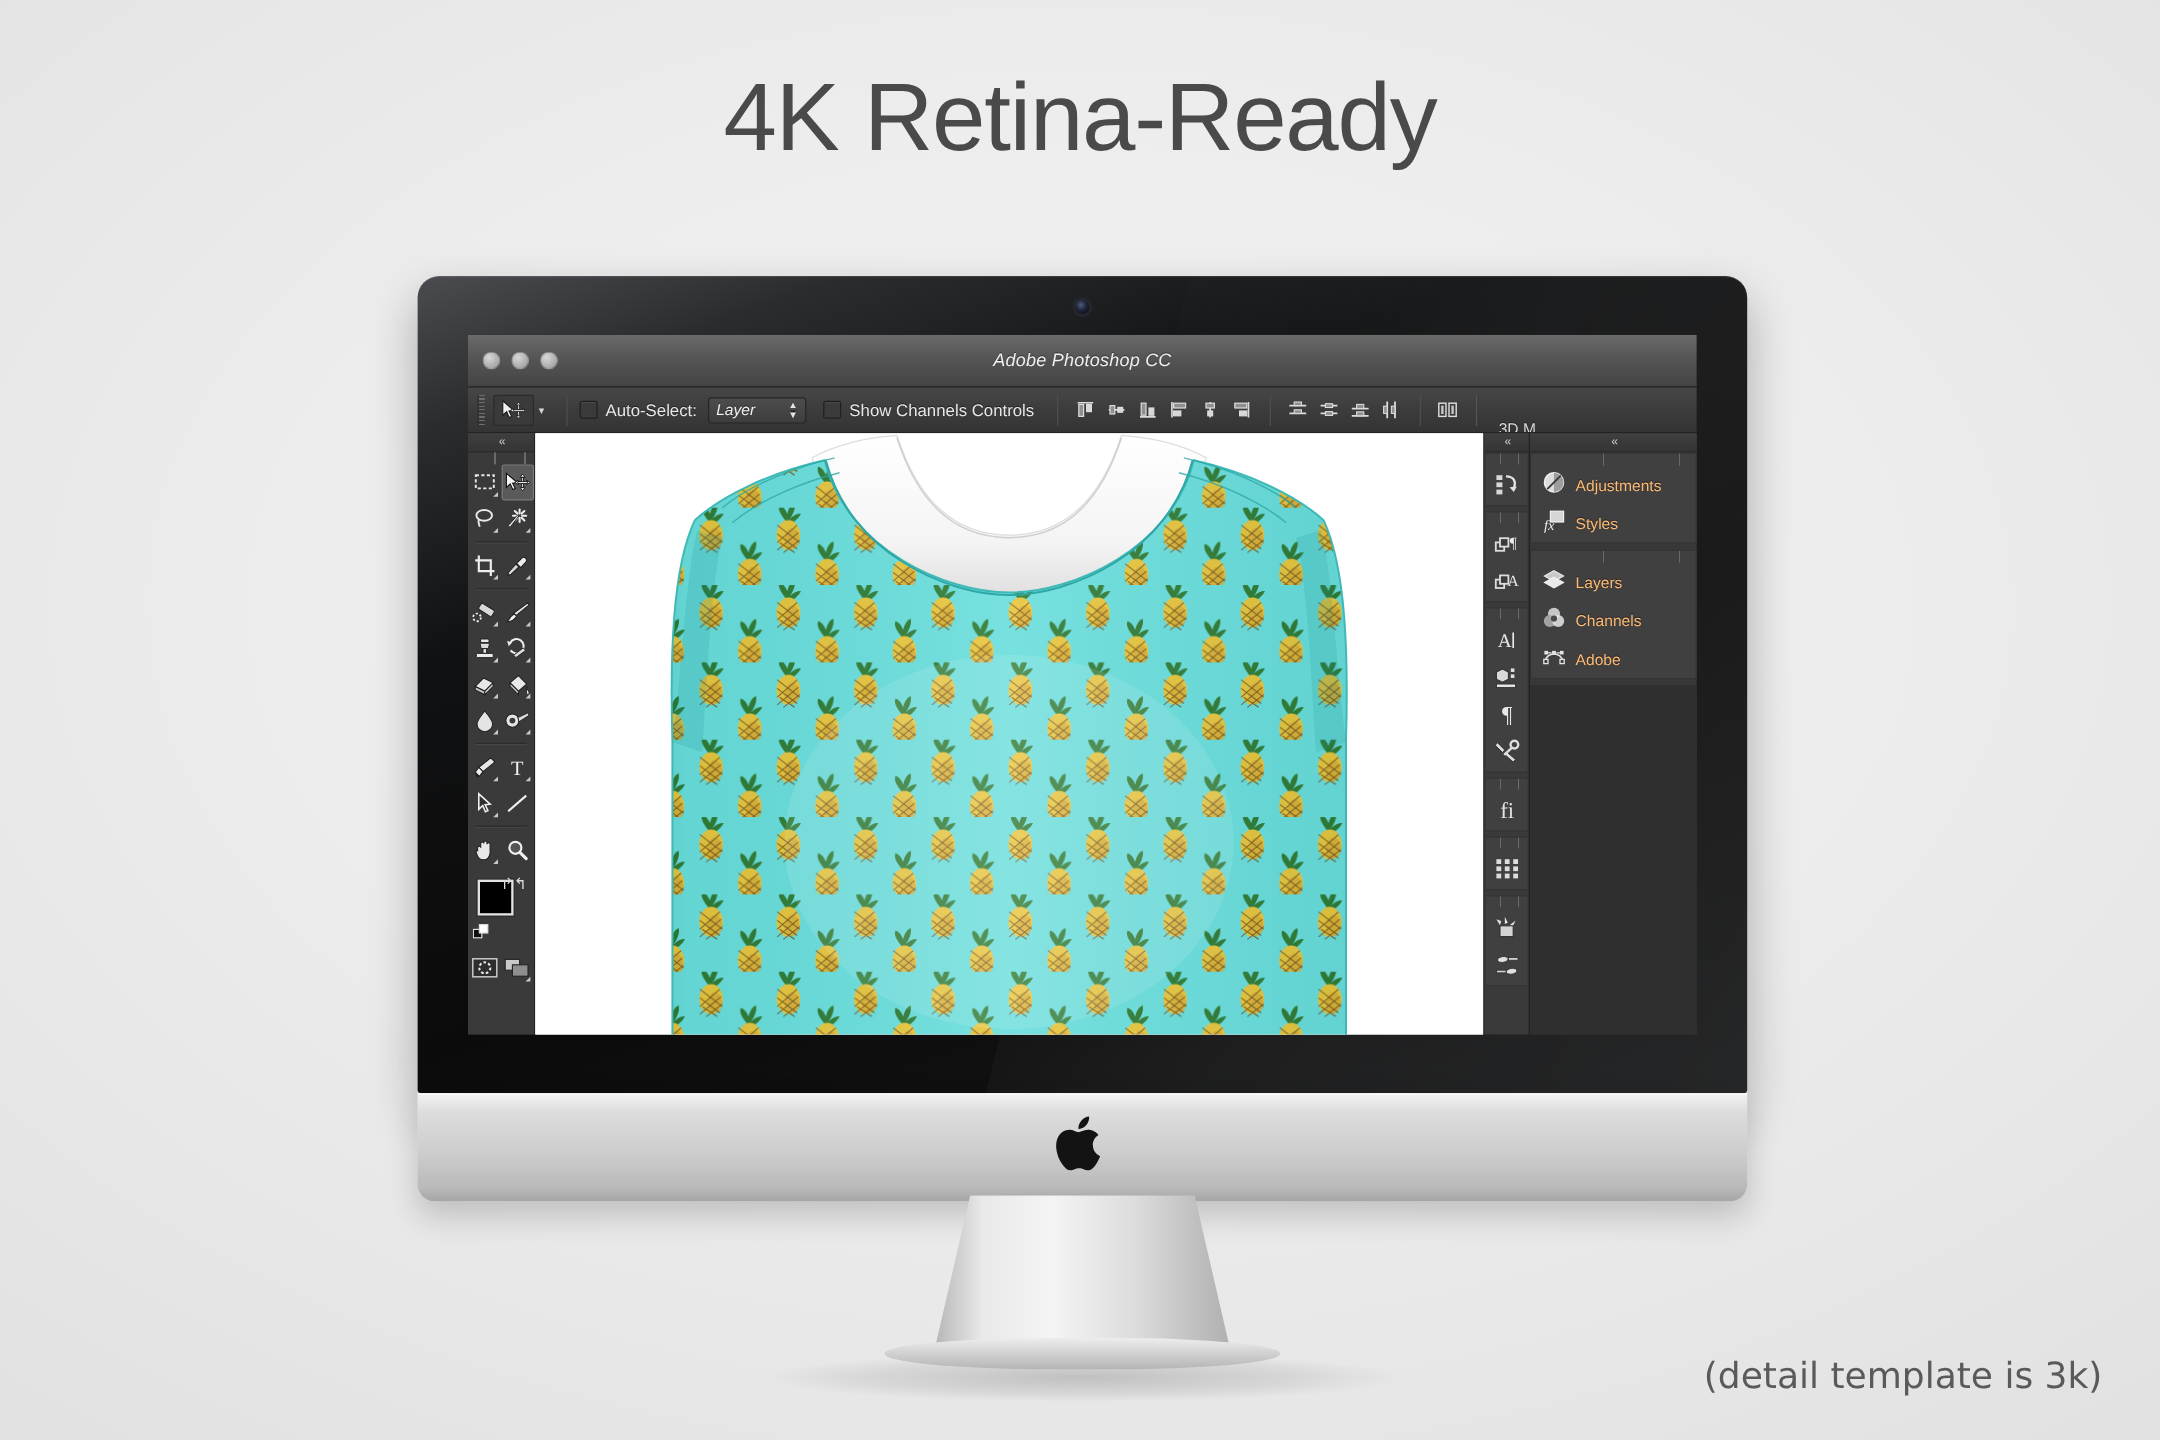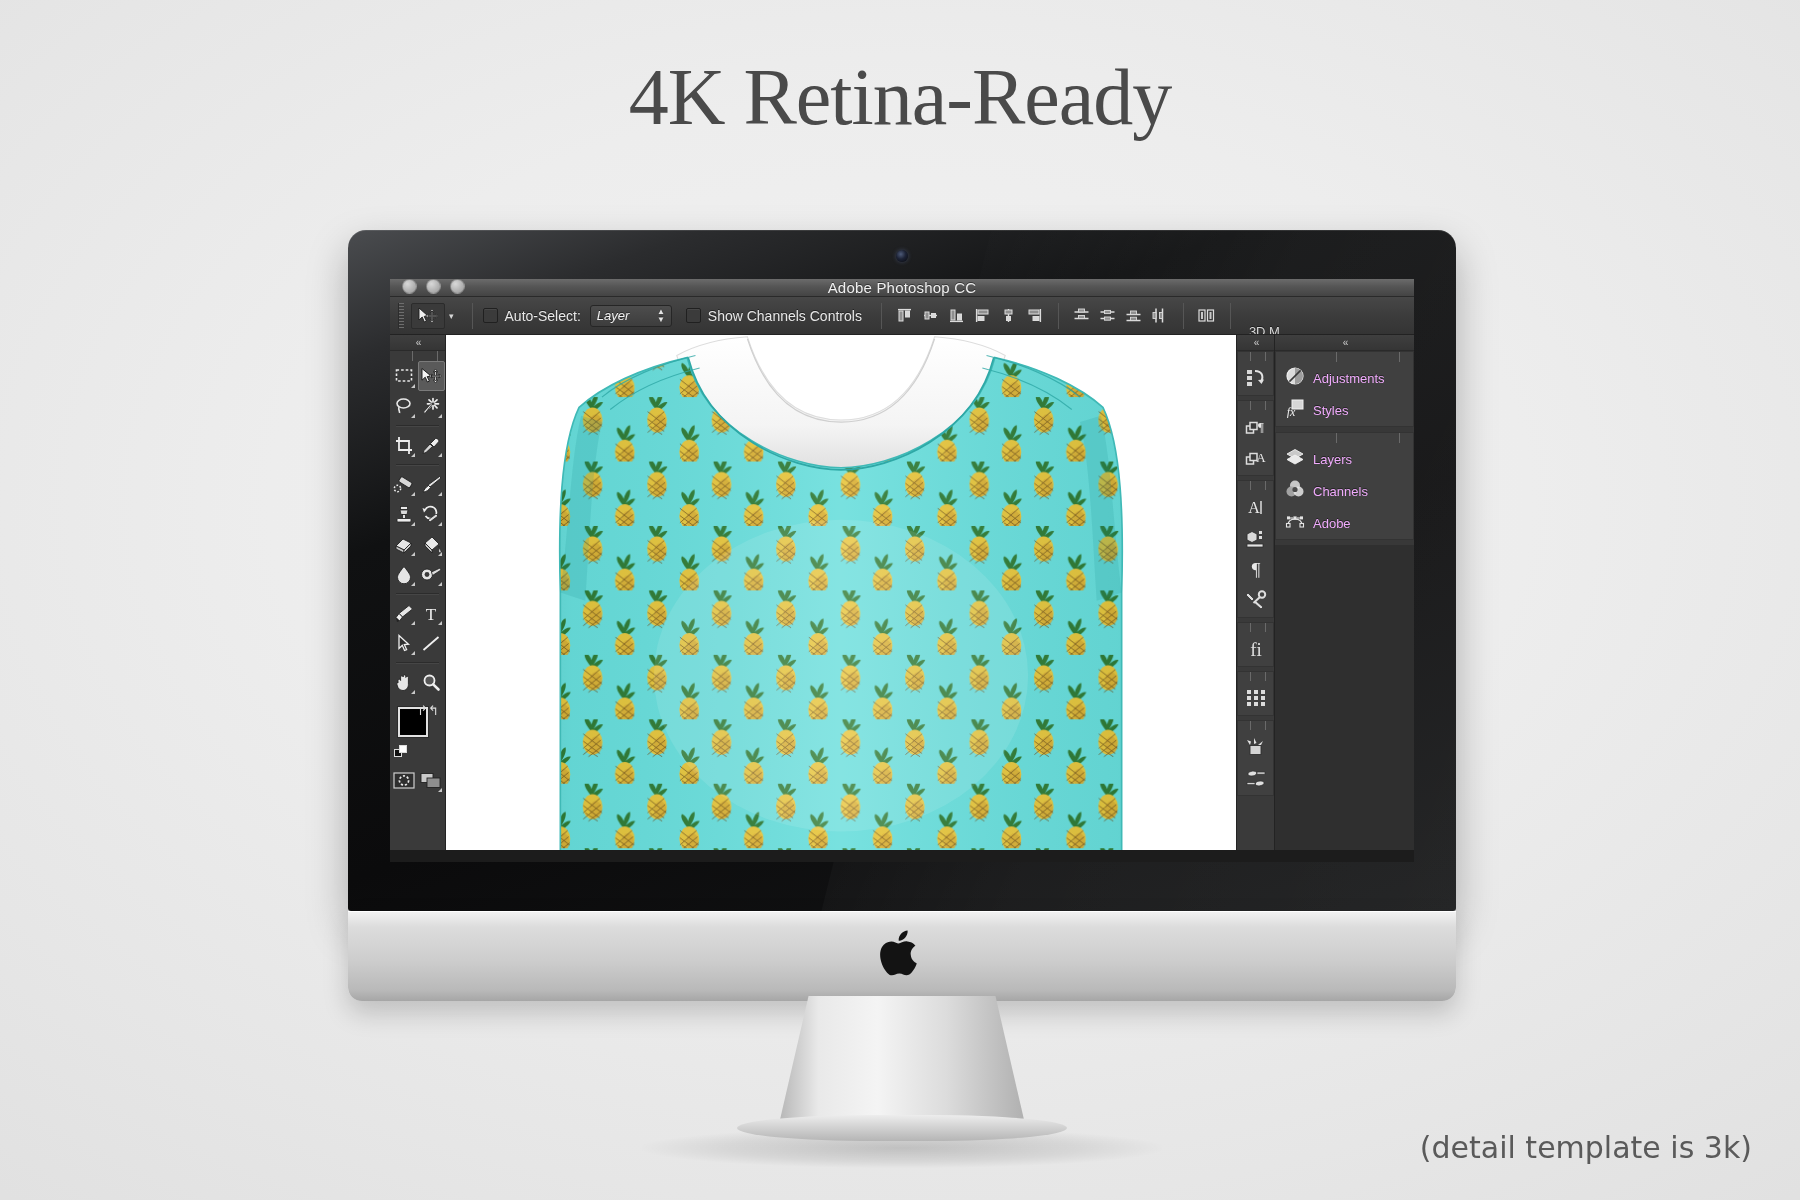--- a/index.html
+++ b/index.html
@@ -14,21 +14,21 @@
   }
 
   
   #headline {
     position: absolute; top: 52px; left: 0; width: 1800px;
     text-align: center;
     font-size: 80px;
     font-weight: 400;
     letter-spacing: -1px;
     color: #4a4a4a;
-    font-family: Liberation Serif, serif;
+    font-family: Liberation Sans, sans-serif;
   }
   #footnote {
     position: absolute; right: 48px; bottom: 35px;
     font-size: 30px; color: #5a5a5a;
     font-family: "DejaVu Sans", sans-serif;
   }
 
   
   #imac { position: absolute; left: 348px; top: 230px; width: 1108px; height: 950px; }
 
@@ -54,24 +54,24 @@
 
   
   #ps-window {
     position: absolute; left: 42px; top: 49px; width: 1024px; height: 583px;
     background: #1c1c1c;
     overflow: hidden;
   }
 
   
   #ps-titlebar {
-    position: relative; height: 18px;
+    position: relative; height: 44px;
     background: linear-gradient(180deg, #6b6b6b 0%, #555555 45%, #444444 100%);
     border-bottom: 1px solid #2a2a2a;
-    display: flex; align-items: flex-start;
+    display: flex; align-items: center; font-style: italic;
   }
   .traffic { width: 15px; height: 15px; border-radius: 50%;
     background: radial-gradient(circle at 35% 30%, #d8d8d8, #a9a9a9 70%, #909090 100%);
     border: 1px solid rgba(0,0,0,0.22);
     margin-left: 9px;
   }
   .traffic:first-of-type { margin-left: 12px; }
   #ps-title {
     position: absolute; left: 0; width: 100%; text-align: center;
     font-size: 15px; color: #f0f0f0; letter-spacing: 0.2px;
@@ -189,21 +189,21 @@
     width: 140px; background: #383838; border-left: 1px solid #232323;
     display: flex; flex-direction: column;
   }
   .panel-group { background: #404040; border: 1px solid #333; margin-bottom: 5px; }
   .panel-grip {
     height: 10px;
     background-image: repeating-linear-gradient(90deg, transparent 0 60px, #6a6a6a 60px 61px, transparent 61px 63px);
     background-position: center;
   }
   .panel-row { height: 32px; display: flex; align-items: center; gap: 8px; padding-left: 9px; }
-  .panel-row .plabel { font-size: 13px; color: #f0abfc; text-shadow: 0 -1px 0 rgba(0,0,0,0.5); }
+  .panel-row .plabel { font-size: 13px; color: #fdba74; text-shadow: 0 -1px 0 rgba(0,0,0,0.5); }
   #panels-filler { flex: 1; background: #2f2f2f; }
 
   
   #chin {
     position: absolute; left: 0; top: 681px; width: 1108px; height: 90px;
     border-radius: 0 0 14px 14px;
     background: linear-gradient(180deg, #f3f3f3 0%, #dcdcdc 18%, #cdcdcd 55%, #b9b9b9 88%, #a6a6a6 100%);
     box-shadow: 0 12px 26px rgba(0,0,0,0.18), inset 0 1px 0 #ffffff;
   }
   #apple-logo { position: absolute; left: 50%; top: 16px; margin-left: -22px; width: 44px; height: 52px; }

